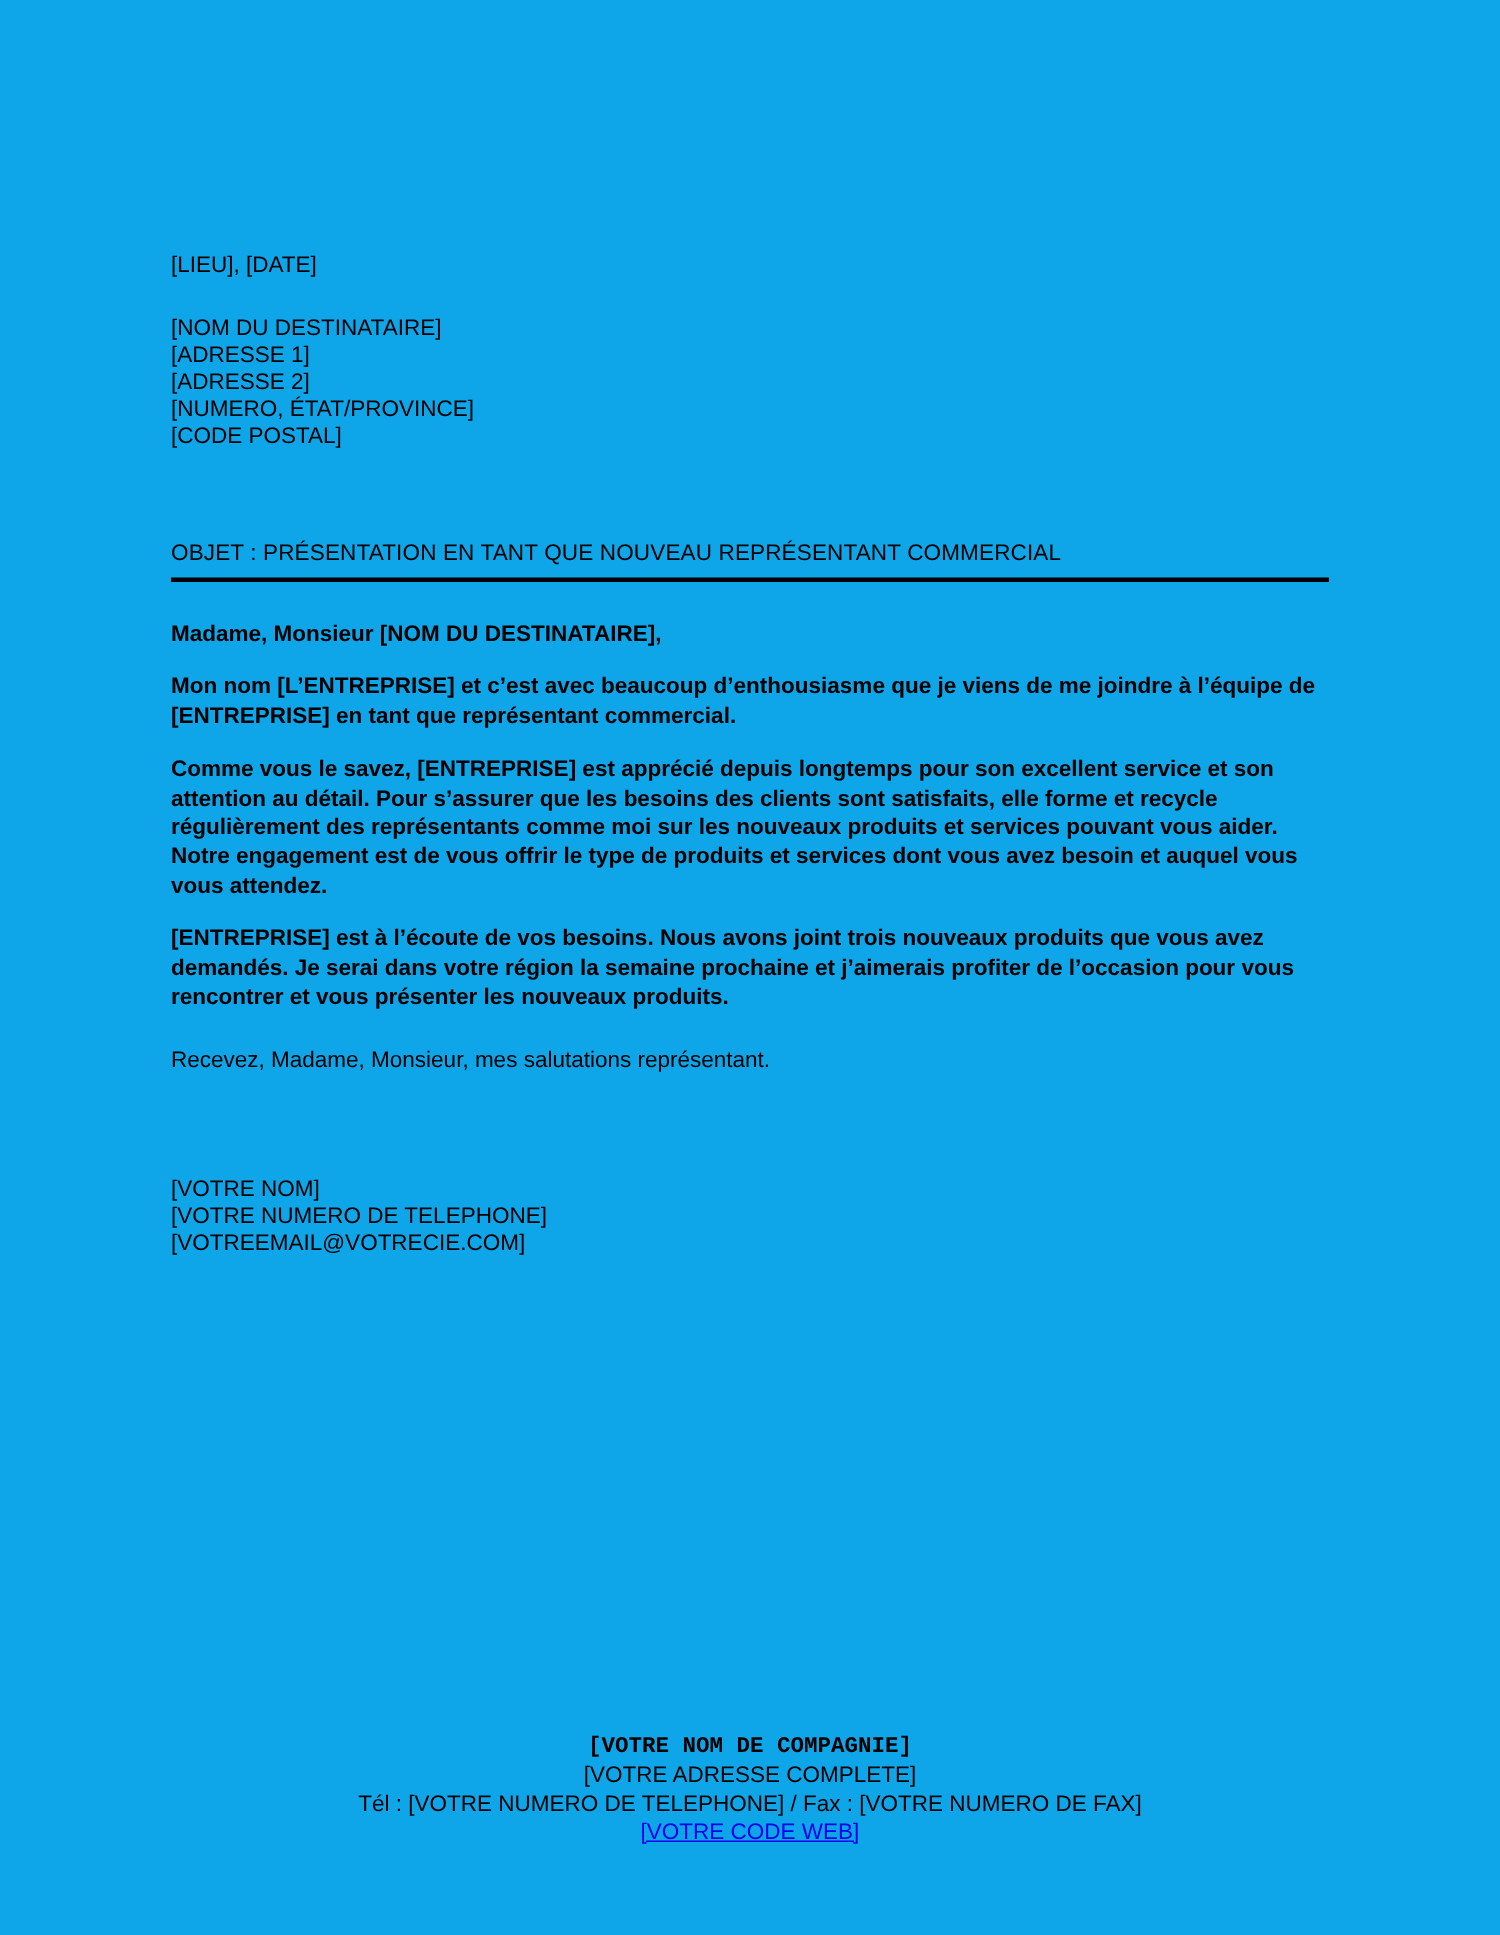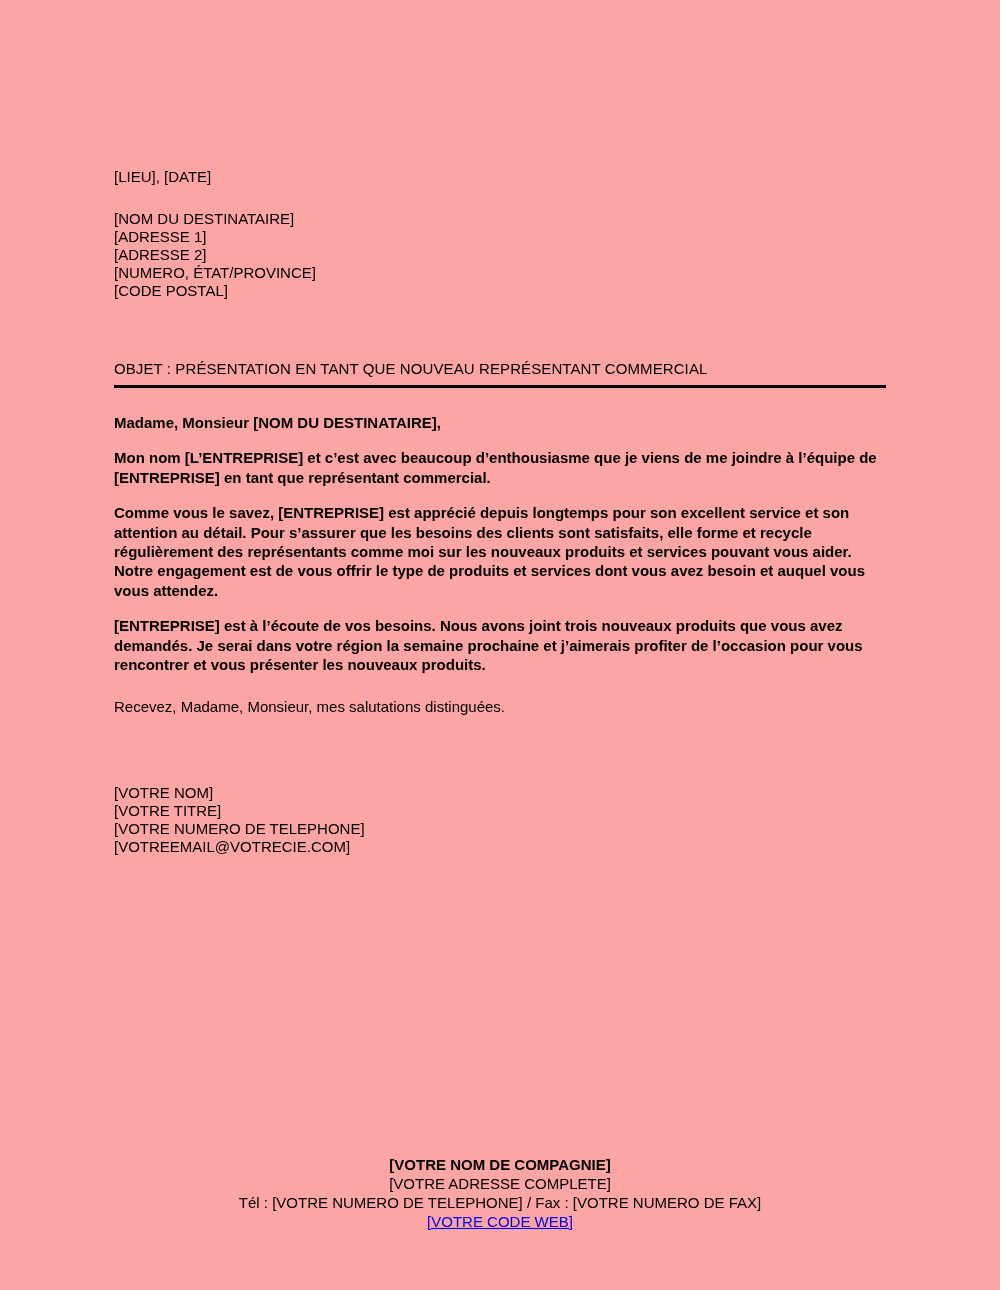--- a/index.html
+++ b/index.html
@@ -5,21 +5,21 @@
   html, body {
     margin: 0;
     padding: 0;
     background: #ffffff;
   }
 
   .page {
     position: relative;
     width: 1000px;
     height: 1290px;
-    background: #fca5a5;
+    background: #0ea5e9;
     font-family: "Liberation Sans", sans-serif;
     color: #000000;
     overflow: hidden;
   }
 
   .content {
     position: absolute;
     left: 114px;
     top: 168px;
     width: 772px;
@@ -106,20 +106,21 @@
     text-align: center;
   }
 
   .footer-line {
     font-size: 15px;
     line-height: 19px;
   }
 
   .footer-line.strong {
     font-weight: bold;
+    font-family: Liberation Mono, monospace;
   }
 
   .footer-link {
     font-size: 15px;
     line-height: 19px;
     color: #0000ee;
     text-decoration: underline;
     cursor: pointer;
   }
 </style>
@@ -148,26 +149,25 @@
     </div>
 
     <div class="block body-block">
       <p class="para">Madame, Monsieur [NOM DU DESTINATAIRE],</p>
       <p class="para">Mon nom [L’ENTREPRISE] et c’est avec beaucoup d’enthousiasme que je viens de me joindre à l’équipe de [ENTREPRISE] en tant que représentant commercial.</p>
       <p class="para">Comme vous le savez, [ENTREPRISE] est apprécié depuis longtemps pour son excellent service et son attention au détail. Pour s’assurer que les besoins des clients sont satisfaits, elle forme et recycle régulièrement des représentants comme moi sur les nouveaux produits et services pouvant vous aider. Notre engagement est de vous offrir le type de produits et services dont vous avez besoin et auquel vous vous attendez.</p>
       <p class="para">[ENTREPRISE] est à l’écoute de vos besoins. Nous avons joint trois nouveaux produits que vous avez demandés. Je serai dans votre région la semaine prochaine et j’aimerais profiter de l’occasion pour vous rencontrer et vous présenter les nouveaux produits.</p>
     </div>
 
     <div class="block closing-block">
-      <div class="closing-line">Recevez, Madame, Monsieur, mes salutations distinguées.</div>
+      <div class="closing-line">Recevez, Madame, Monsieur, mes salutations représentant.</div>
     </div>
 
     <div class="block signature-block">
       <div class="line">[VOTRE NOM]</div>
-      <div class="line">[VOTRE TITRE]</div>
       <div class="line">[VOTRE NUMERO DE TELEPHONE]</div>
       <div class="line">[VOTREEMAIL@VOTRECIE.COM]</div>
     </div>
 
   </div>
 
   <div class="footer">
     <div class="footer-line strong">[VOTRE NOM DE COMPAGNIE]</div>
     <div class="footer-line">[VOTRE ADRESSE COMPLETE]</div>
     <div class="footer-line">Tél : [VOTRE NUMERO DE TELEPHONE] / Fax : [VOTRE NUMERO DE FAX]</div>

